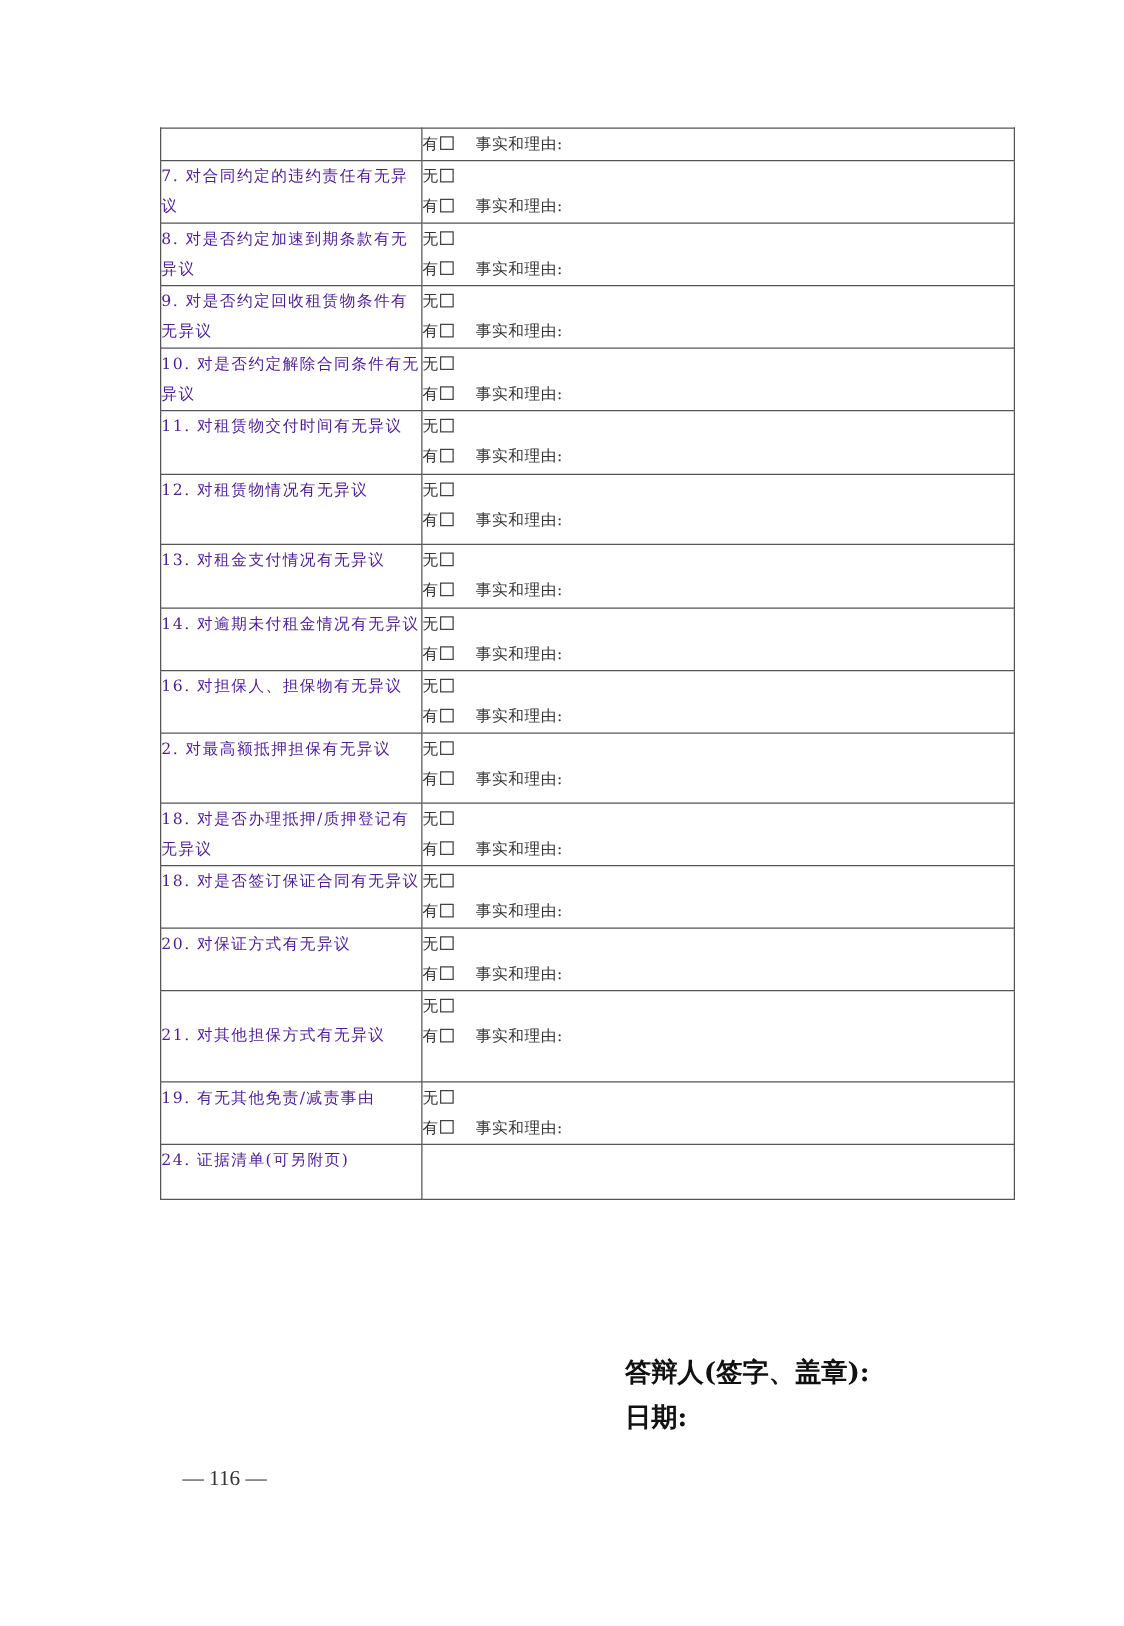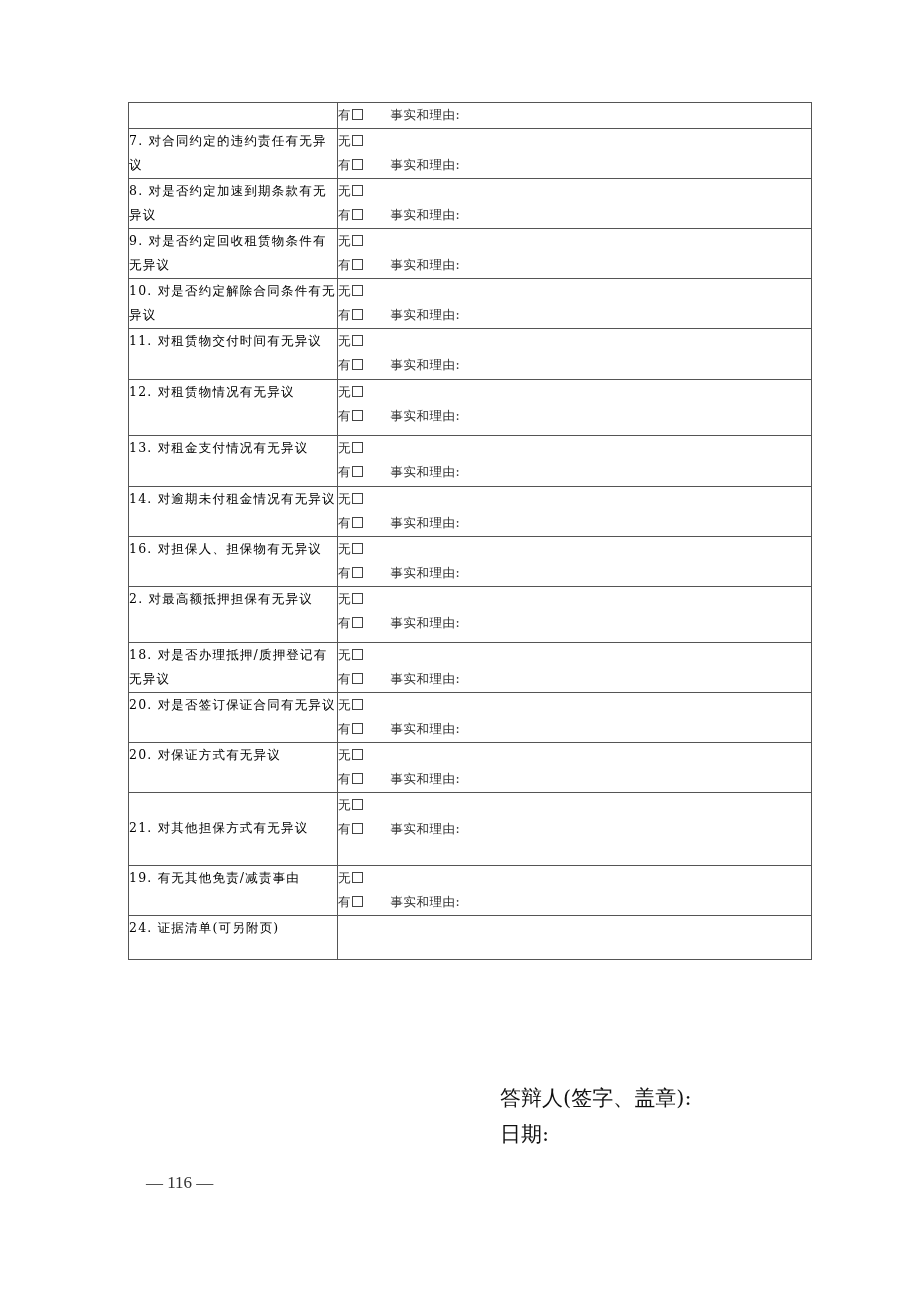--- a/index.html
+++ b/index.html
@@ -3,30 +3,30 @@
 <meta charset="utf-8">
 <style>
   html, body { margin:0; padding:0; background:#ffffff; }
   body { width:899px; height:1301px; position:relative; overflow:hidden;
          font-family:"DejaVu Serif","Liberation Serif",serif; color:#2a2a2a; }
   .form-table { position:absolute; left:128px; top:102px; width:684px;
                 border-collapse:collapse; table-layout:fixed; }
   .form-table td { border:1px solid #555; vertical-align:top; padding:0; }
   .col-q { width:209px; }
   .q-text { font-size:12.5px; line-height:24.5px; padding:0 4px 0 5px;
-            letter-spacing:1.2px; color:#000000; }
+            letter-spacing:1.2px; color:#4c1d95; }
   .a-cell { font-size:12.5px; line-height:24.5px; padding:0 0 0 7px; color:#333; }
   .opt { display:block; white-space:nowrap; }
   .opt .lbl { display:inline-block; }
   .box { display:inline-block; width:9px; height:9px; border:1px solid #444;
          margin-left:1px; vertical-align:-1px; }
-  .reason { margin-left:28px; letter-spacing:0.5px; }
+  .reason { margin-left:18px; letter-spacing:0.5px; }
   .q-mid { vertical-align:middle !important; }
   .sign { position:absolute; left:500px; top:1080px; font-family:"DejaVu Serif","Liberation Serif",serif;
-          font-weight:normal; font-size:21px; line-height:36px; color:#111; }
+          font-weight:bold; font-size:21px; line-height:36px; color:#111; }
   .page-num { position:absolute; left:146px; top:1173px; font-size:17px; color:#333;
               font-family:"Liberation Serif","DejaVu Serif",serif; }
 </style>
 </head>
 <body>
 
 <table class="form-table">
   <colgroup>
       <col class="col-q">
       <col>
@@ -123,21 +123,21 @@
 
     <tr style="height:49px">
       <td class="q-text">18. 对是否办理抵押/质押登记有无异议</td>
       <td class="a-cell">
         <span class="opt"><span class="lbl">无</span><span class="box"></span></span>
         <span class="opt"><span class="lbl">有</span><span class="box"></span><span class="reason">事实和理由:</span></span>
       </td>
     </tr>
 
     <tr style="height:49px">
-      <td class="q-text">20. 对是否签订保证合同有无异议</td>
+      <td class="q-text">18. 对是否签订保证合同有无异议</td>
       <td class="a-cell">
         <span class="opt"><span class="lbl">无</span><span class="box"></span></span>
         <span class="opt"><span class="lbl">有</span><span class="box"></span><span class="reason">事实和理由:</span></span>
       </td>
     </tr>
 
     <tr style="height:49px">
       <td class="q-text">20. 对保证方式有无异议</td>
       <td class="a-cell">
         <span class="opt"><span class="lbl">无</span><span class="box"></span></span>

